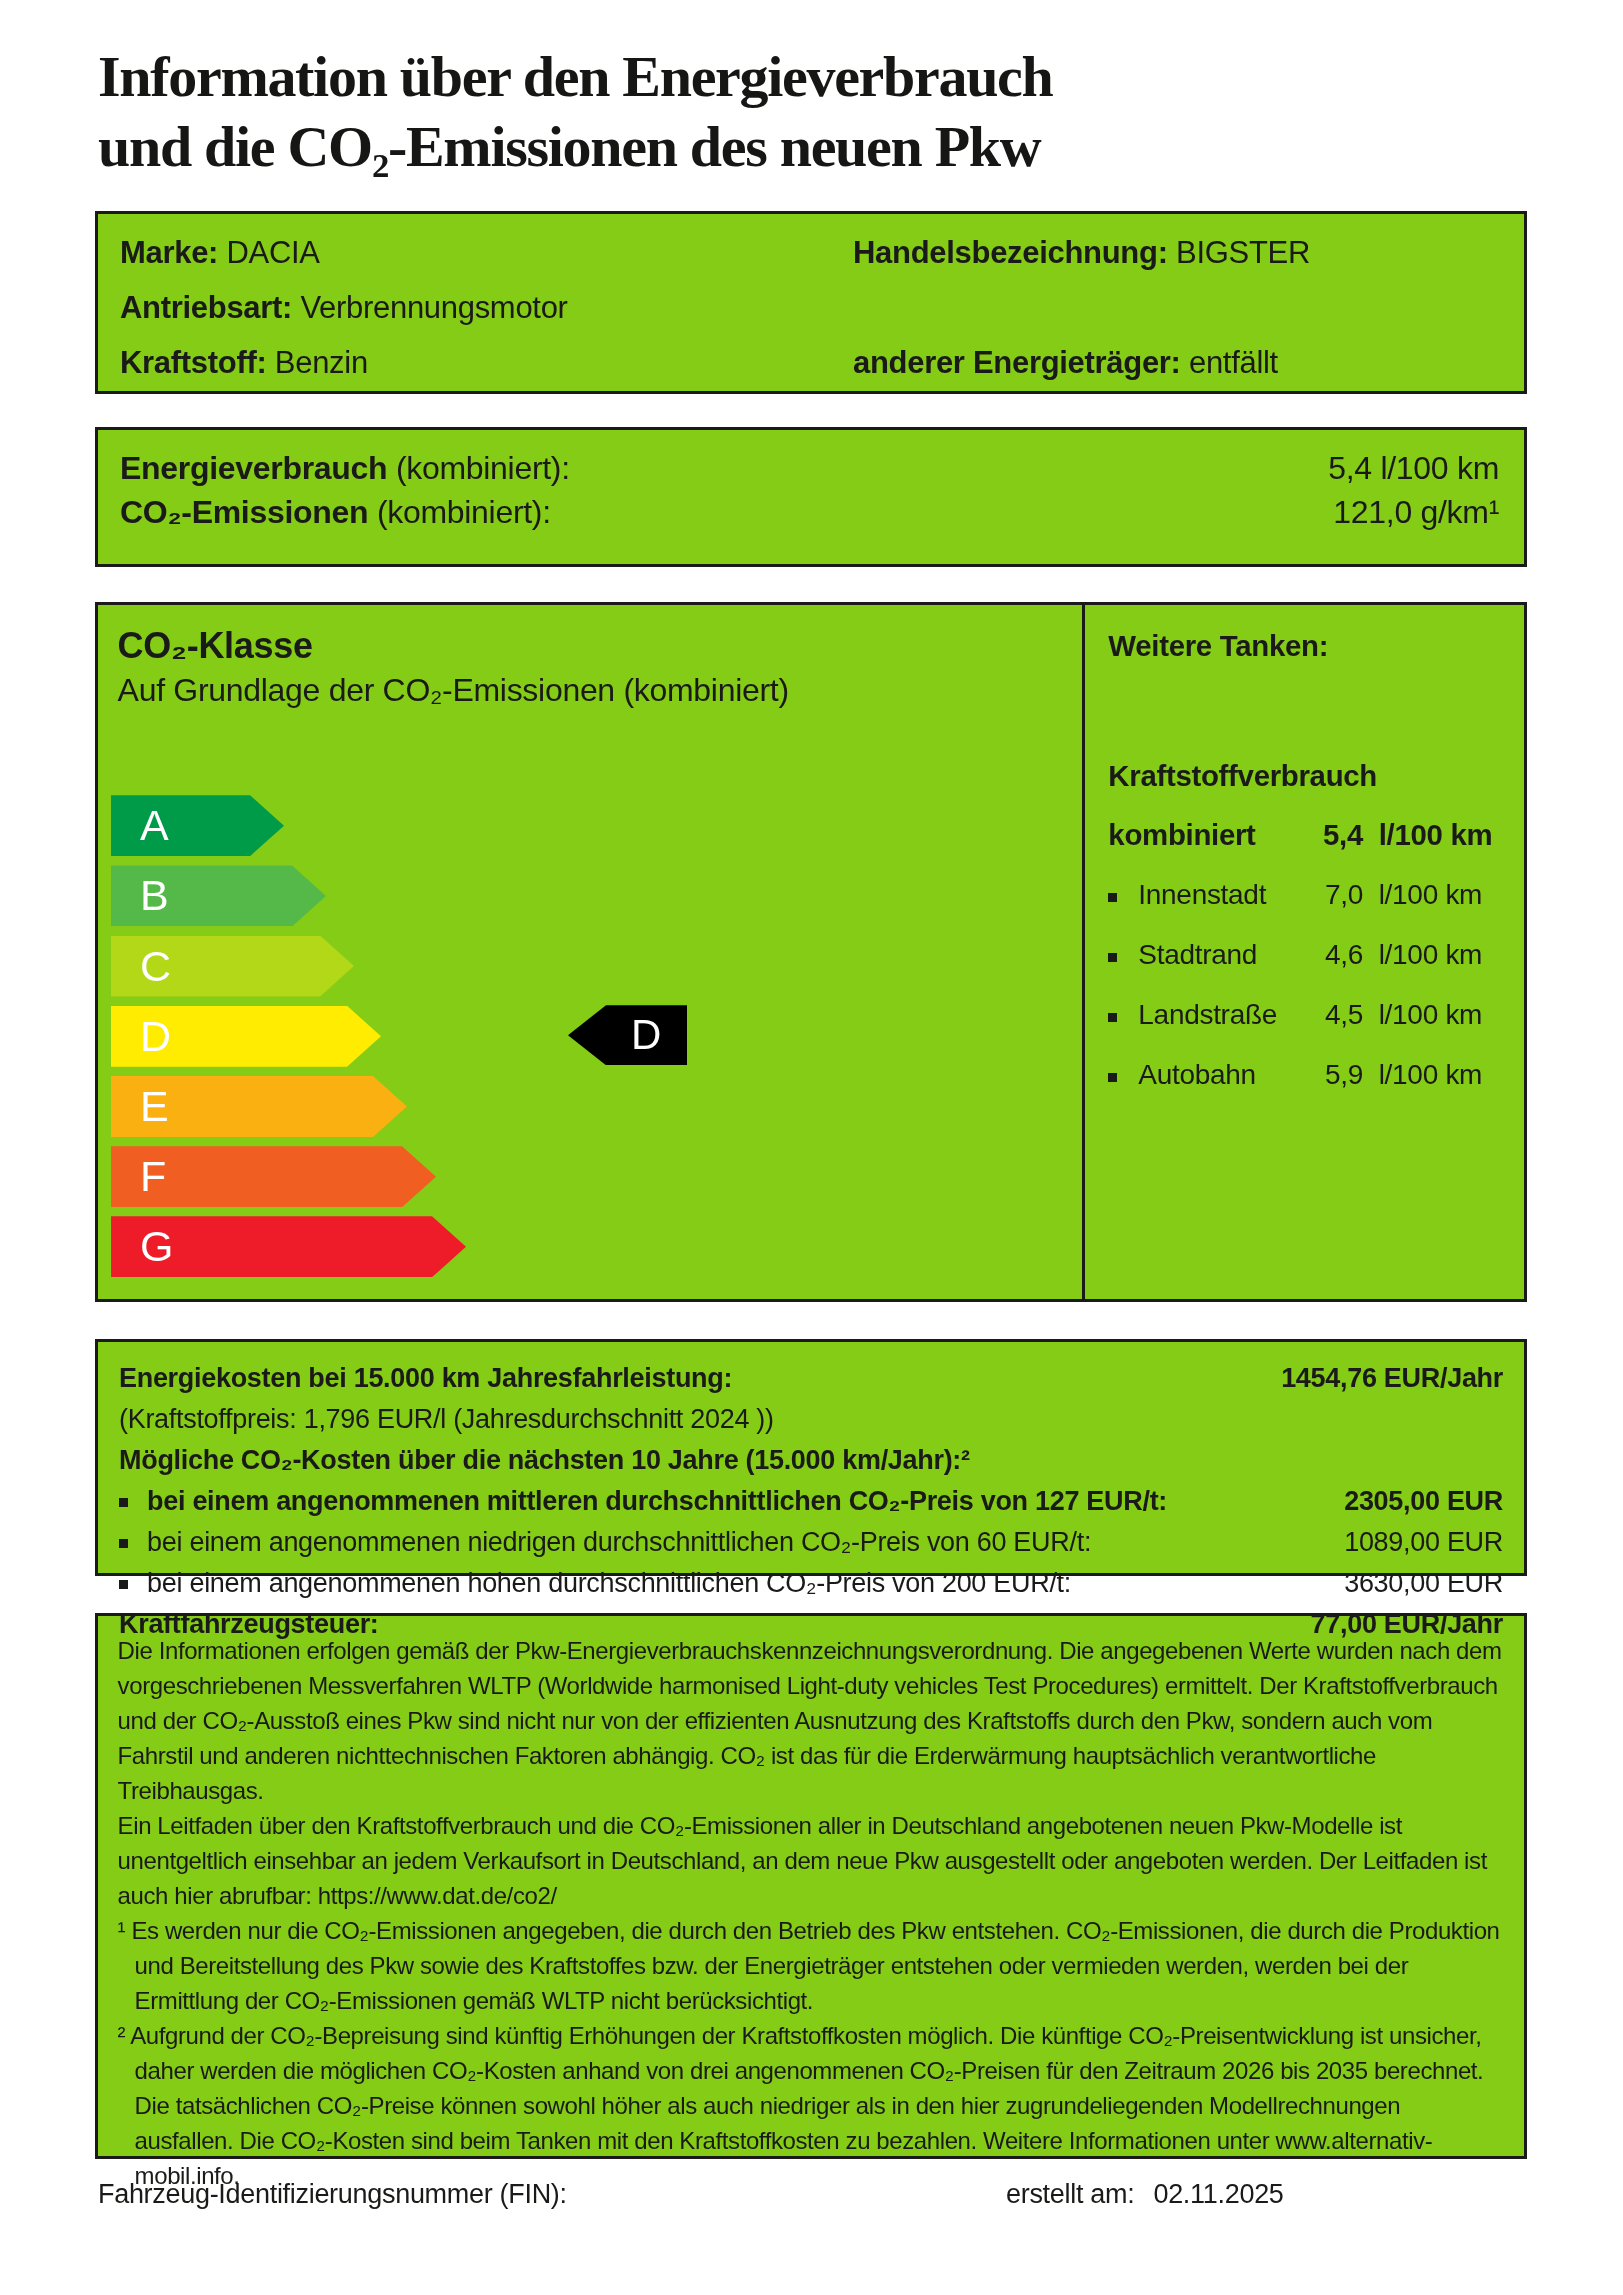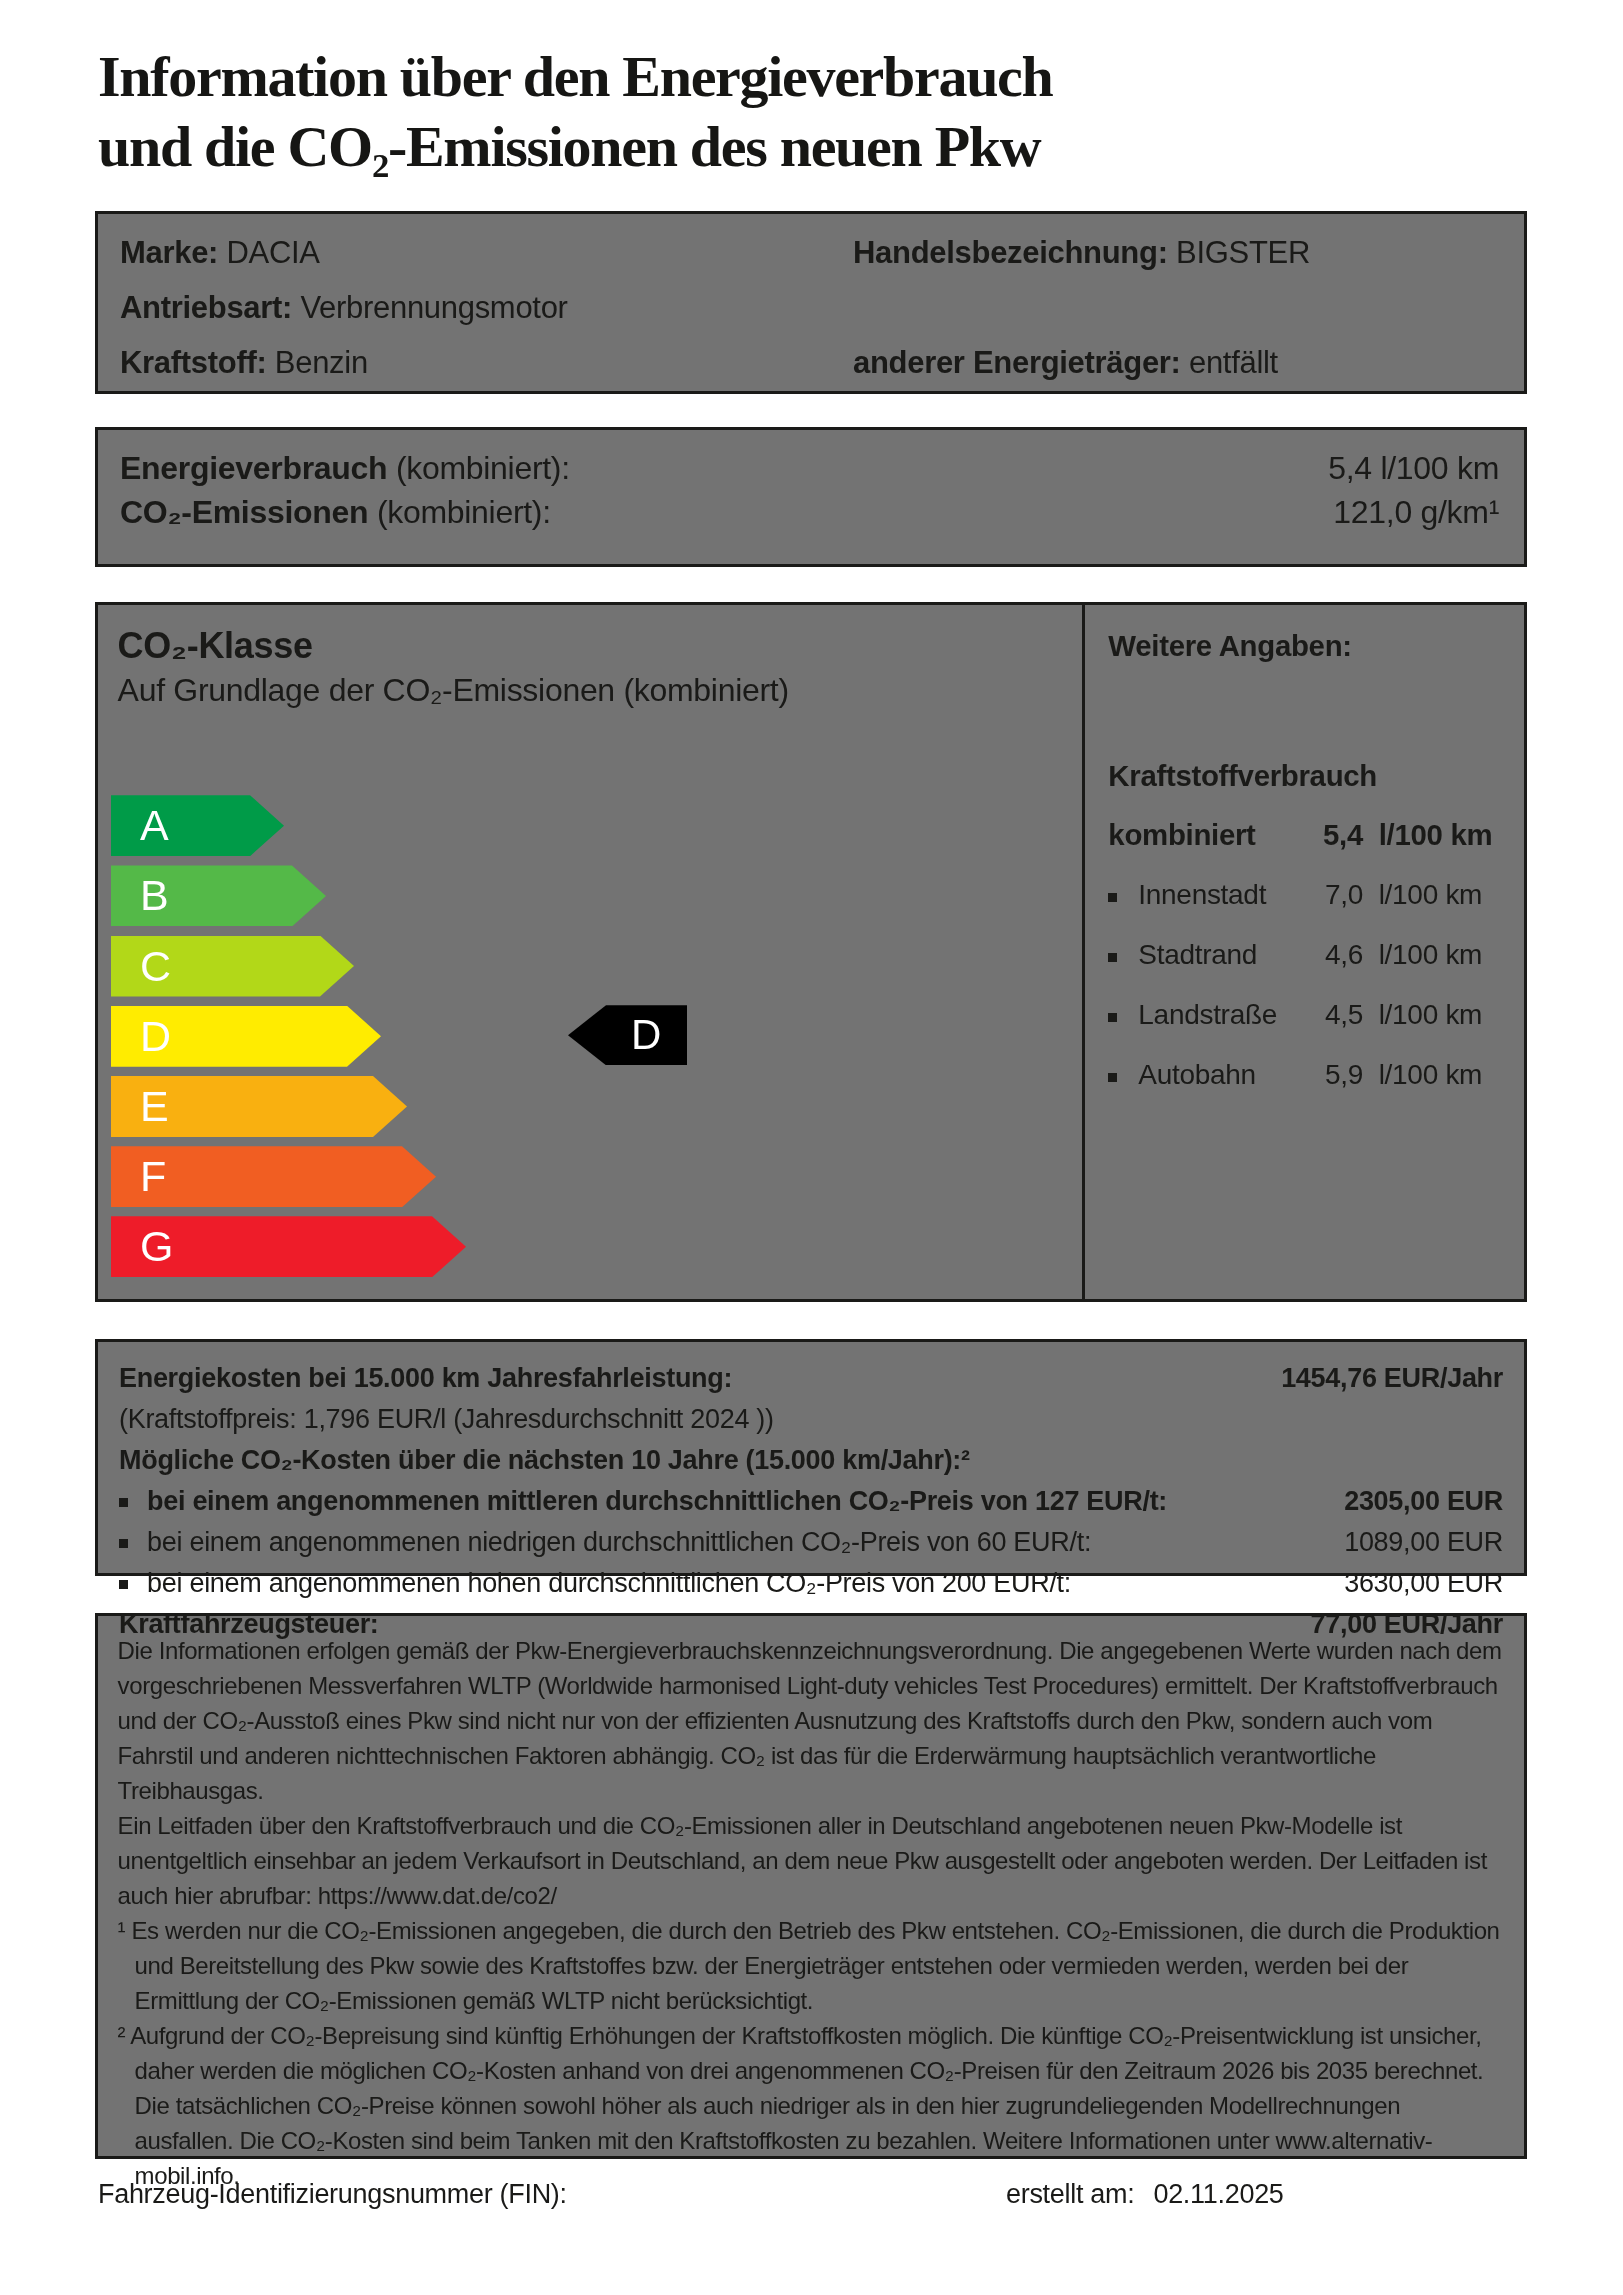--- a/index.html
+++ b/index.html
@@ -23,21 +23,21 @@
     line-height:1.2;
     letter-spacing:-1.3px;
     color:#161614;
   }
   .title span { display:block; }
 
   
   .box {
     margin:0 96px 0 95px;
     border:3.3px solid #1a1a18;
-    background:#737373;
+    background:#84cc16;
   }
 
   
   .vehicle-box {
     margin-top:30px;
     height:183px;
     padding:11.8px 22px 0 22px;
     display:grid;
     grid-template-columns:733px 1fr;
     font-size:31px;
@@ -227,21 +227,21 @@
           </div>
         <div class="arrow arrow-6" style="background-color: rgb(238, 28, 41);">
             <span>G</span>
           </div>
       </div>
       <div class="rating-arrow" style="background-color: rgb(0, 0, 0);">
         <span>D</span>
       </div>
     </div>
     <div class="co2-right">
-      <div class="d-heading">Weitere Angaben:</div>
+      <div class="d-heading">Weitere Tanken:</div>
       <div class="d-fuel-heading">Kraftstoffverbrauch</div>
 
       <div class="d-row d-row-bold">
         <span class="span2">kombiniert</span>
         <span class="d-value">5,4</span>
         <span class="d-unit">l/100 km</span>
       </div>
       <div class="d-row">
         <span class="d-bullet"></span>
         <span>Innenstadt</span>

